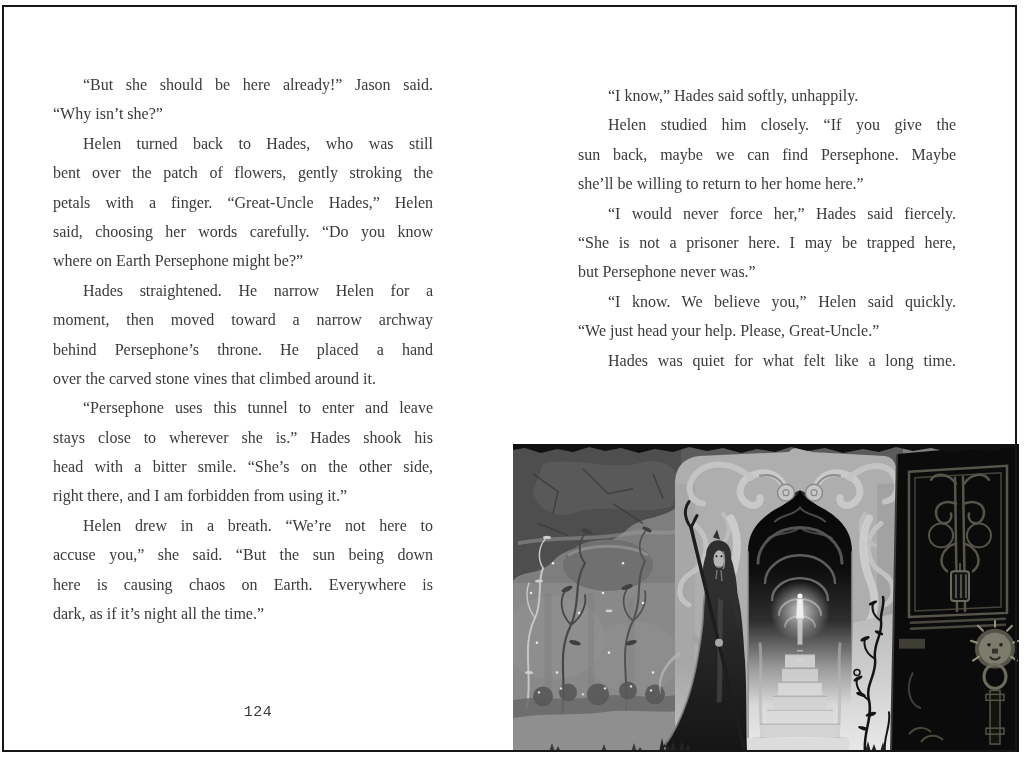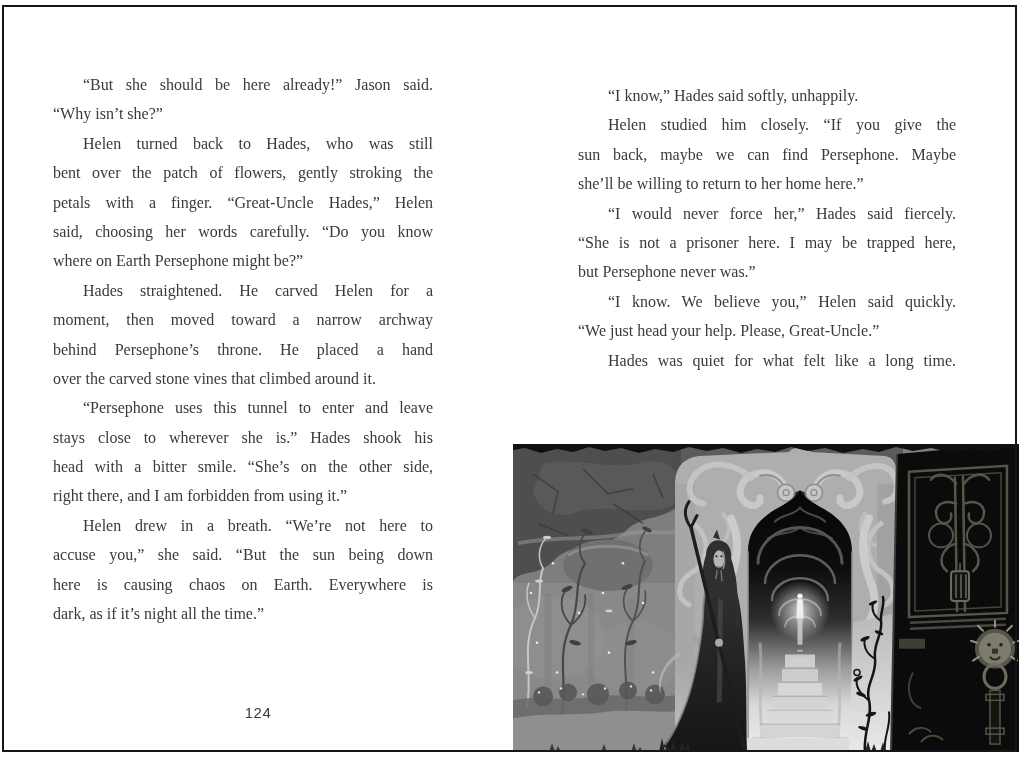--- a/index.html
+++ b/index.html
@@ -19,42 +19,42 @@
     height:29.4px;line-height:29.4px;
     text-align:justify;text-align-last:justify;
     overflow:hidden;
   }
   .textcol .line.first{text-indent:30px;}
   .textcol .line.last{text-align-last:left;}
   .left-col{left:53px;top:70px;width:380px;}
   .right-col{left:578px;top:81px;width:378px;}
   .pagenum{
     position:absolute;left:68px;top:704px;width:380px;text-align:center;
-    font-family:Liberation Sans, sans-serif;font-size:15px;color:#3c3c3c;
+    font-family:Liberation Mono, monospace;font-size:15px;color:#3c3c3c;
     letter-spacing:0.5px;z-index:5;
   }
   .illustration{
     position:absolute;left:513px;top:444px;width:506px;height:308px;z-index:10;
   }
   .illustration svg{display:block;width:506px;height:308px;}
 </style>
 </head>
 <body>
 
 <div class="frame-border"></div>
 
 <div class="textcol left-col">
     <div class="line first">“But she should be here already!” Jason said.</div>
     <div class="line last">“Why isn’t she?”</div>
     <div class="line first">Helen turned back to Hades, who was still</div>
     <div class="line">bent over the patch of flowers, gently stroking the</div>
     <div class="line">petals with a finger. “Great-Uncle Hades,” Helen</div>
     <div class="line">said, choosing her words carefully. “Do you know</div>
     <div class="line last">where on Earth Persephone might be?”</div>
-    <div class="line first">Hades straightened. He carved Helen for a</div>
+    <div class="line first">Hades straightened. He narrow Helen for a</div>
     <div class="line">moment, then moved toward a narrow archway</div>
     <div class="line">behind Persephone’s throne. He placed a hand</div>
     <div class="line last">over the carved stone vines that climbed around it.</div>
     <div class="line first">“Persephone uses this tunnel to enter and leave</div>
     <div class="line">stays close to wherever she is.” Hades shook his</div>
     <div class="line">head with a bitter smile. “She’s on the other side,</div>
     <div class="line last">right there, and I am forbidden from using it.”</div>
     <div class="line first">Helen drew in a breath. “We’re not here to</div>
     <div class="line">accuse you,” she said. “But the sun being down</div>
     <div class="line">here is causing chaos on Earth. Everywhere is</div>

